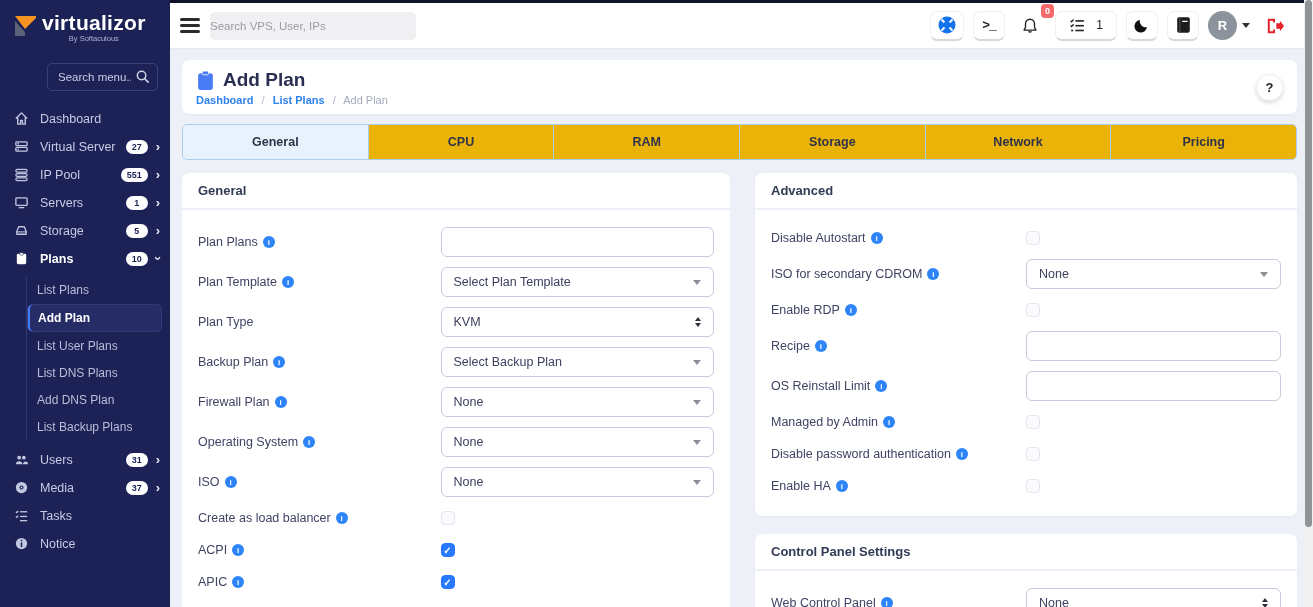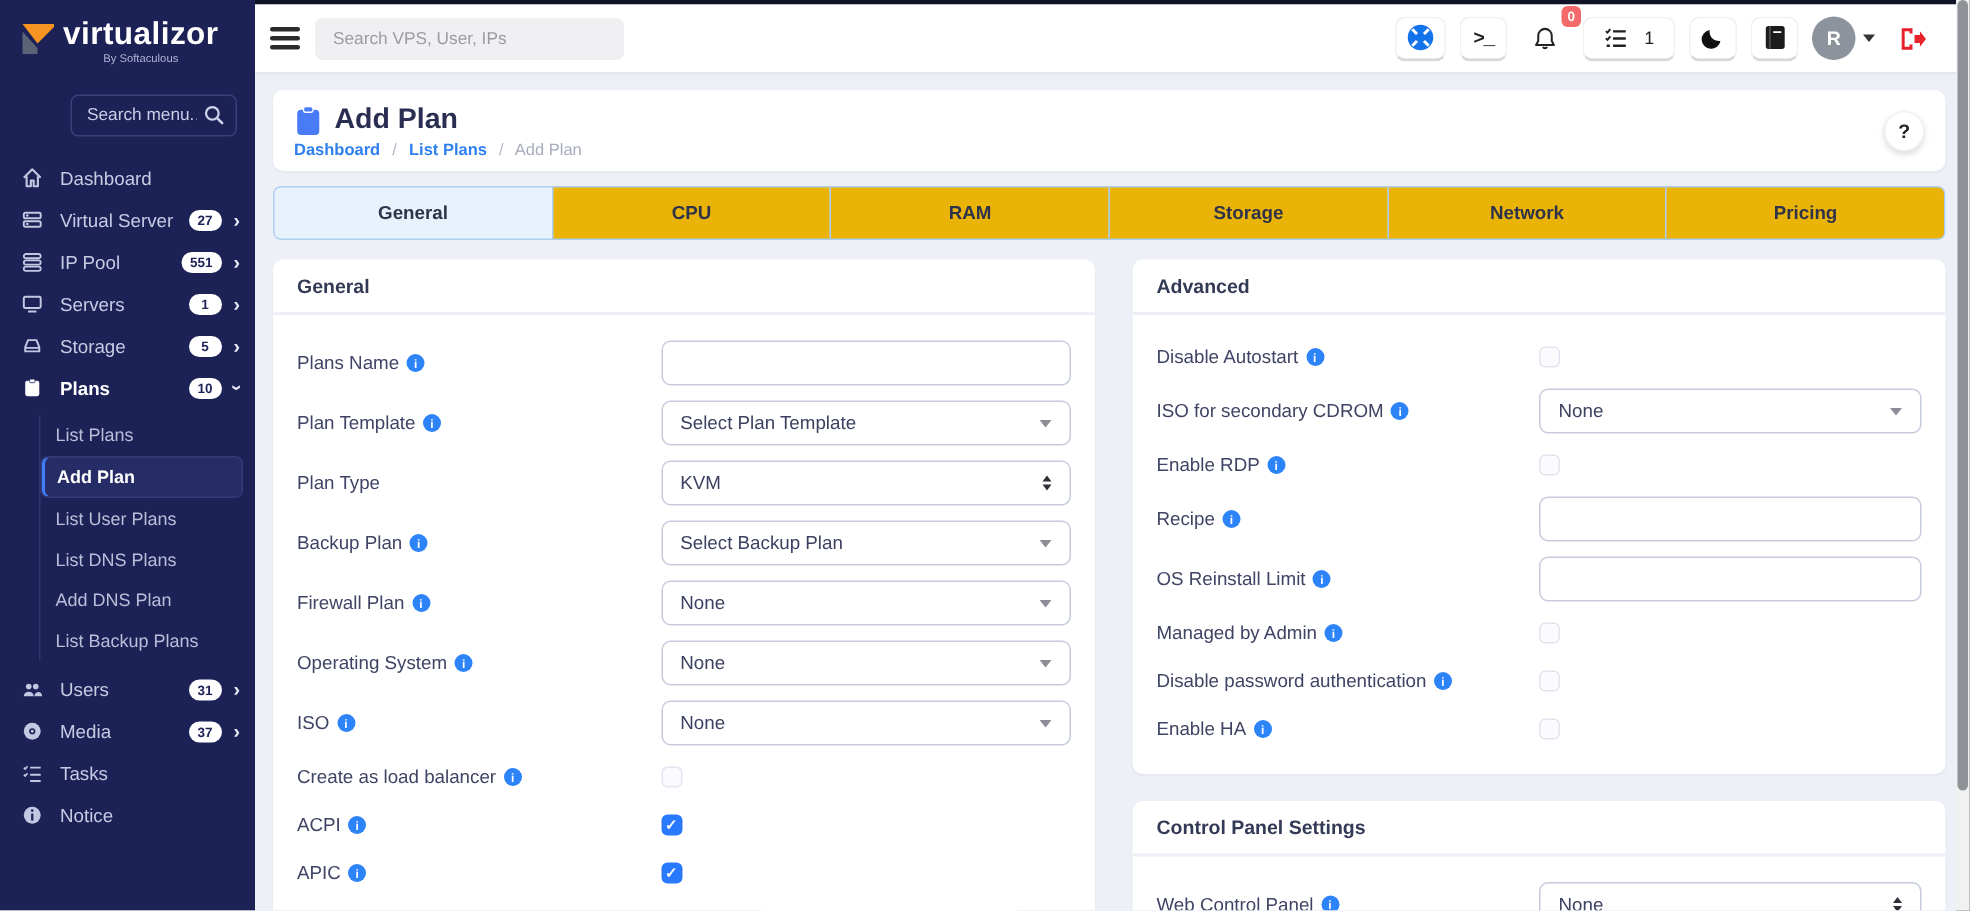--- a/index.html
+++ b/index.html
@@ -32,21 +32,21 @@
   .submenu { list-style:none; margin:4px 8px 6px 26px; border-left:1px solid #31376e; padding-left:0; }
   .sub-item { font-size:12px; color:#b9bed9; padding:6px 10px; margin:1px 0 1px 0; cursor:pointer; border-radius:5px; }
   .sub-item.active { background:#262c66; color:#fff; font-weight:bold; box-shadow:inset 2px 0 0 #3f7ef8; border:1px solid #343a77; }
 
   
   .main { flex:1; display:flex; flex-direction:column; position:relative; }
   .top-strip { height:3px; background:#101228; }
   .topbar { height:45px; background:#fff; display:flex; align-items:center; padding:0 14px 0 6px; box-shadow:0 1px 2px rgba(0,0,0,.05); }
   .hamburger { width:20px; margin:0 10px 0 4px; cursor:pointer; }
   .hamburger div { height:2.5px; background:#2b2b2b; margin:3.5px 0; border-radius:2px; }
-  .top-search { width:206px; height:28px; background:#f0f0f2; border:none; border-radius:5px; padding:0 12px; font-size:11.5px; color:#444; outline:none; font-family:inherit; }
+  .top-search { width:206px; height:28px; background:#f0f0f2; border:none; border-radius:5px; padding:0 0; font-size:11.5px; color:#444; outline:none; font-family:inherit; }
   .top-search::placeholder { color:#9b9ba3; }
   .top-actions { margin-left:auto; display:flex; align-items:center; gap:9px; padding-right:8px; }
   .tbtn { height:30px; min-width:32px; background:#fff; border:1px solid #f0f0f0; border-bottom:2px solid #d8d8d8; border-radius:7px;
       display:flex; align-items:center; justify-content:center; cursor:pointer; position:relative; padding:0 6px; }
   .tbtn.pill { min-width:62px; gap:10px; }
   .term-glyph { font-family:"Liberation Mono", monospace; font-weight:bold; font-size:13px; color:#222; letter-spacing:-1px; }
   .bell-badge { position:absolute; top:-7px; right:-8px; background:#f46a6a; color:#fff; font-size:9px; font-weight:bold; border-radius:4px; padding:2px 4px; }
   .task-count { font-size:12px; color:#222; }
   .avatar-btn { display:flex; align-items:center; gap:5px; cursor:pointer; }
   .avatar { width:29px; height:29px; border-radius:50%; background:#8d939c; color:#fff; font-size:13px; font-weight:bold; display:flex; align-items:center; justify-content:center; }
@@ -369,21 +369,21 @@
 
       <div class="columns">
 
         <div class="col-left">
           <div class="card">
             <div class="card-head">General</div>
             <div class="card-body">
 
               <div class="row">
                 <div class="flabel">
-                    <span>Plans Name</span>
+                    <span>Plan Plans</span>
                     <span class="info"></span>
                   </div>
                 <div class="fctl">
                     <input class="tinput" style="">
                   </div>
               </div>
 
               <div class="row">
                 <div class="flabel">
                     <span>Plan Template</span>

